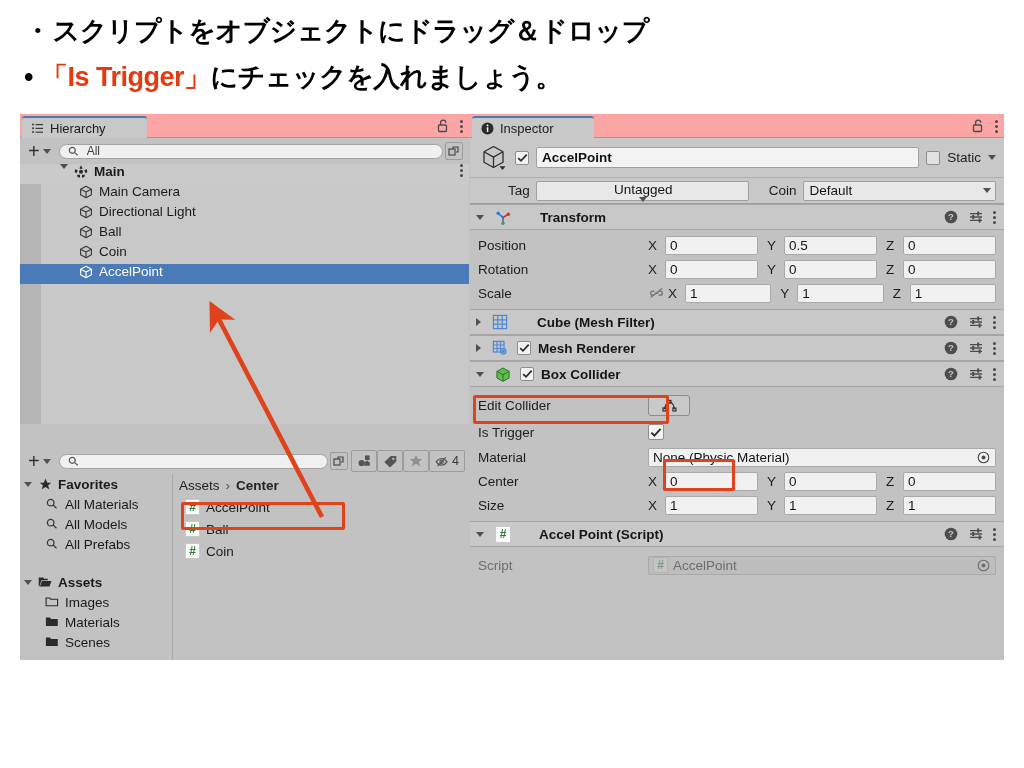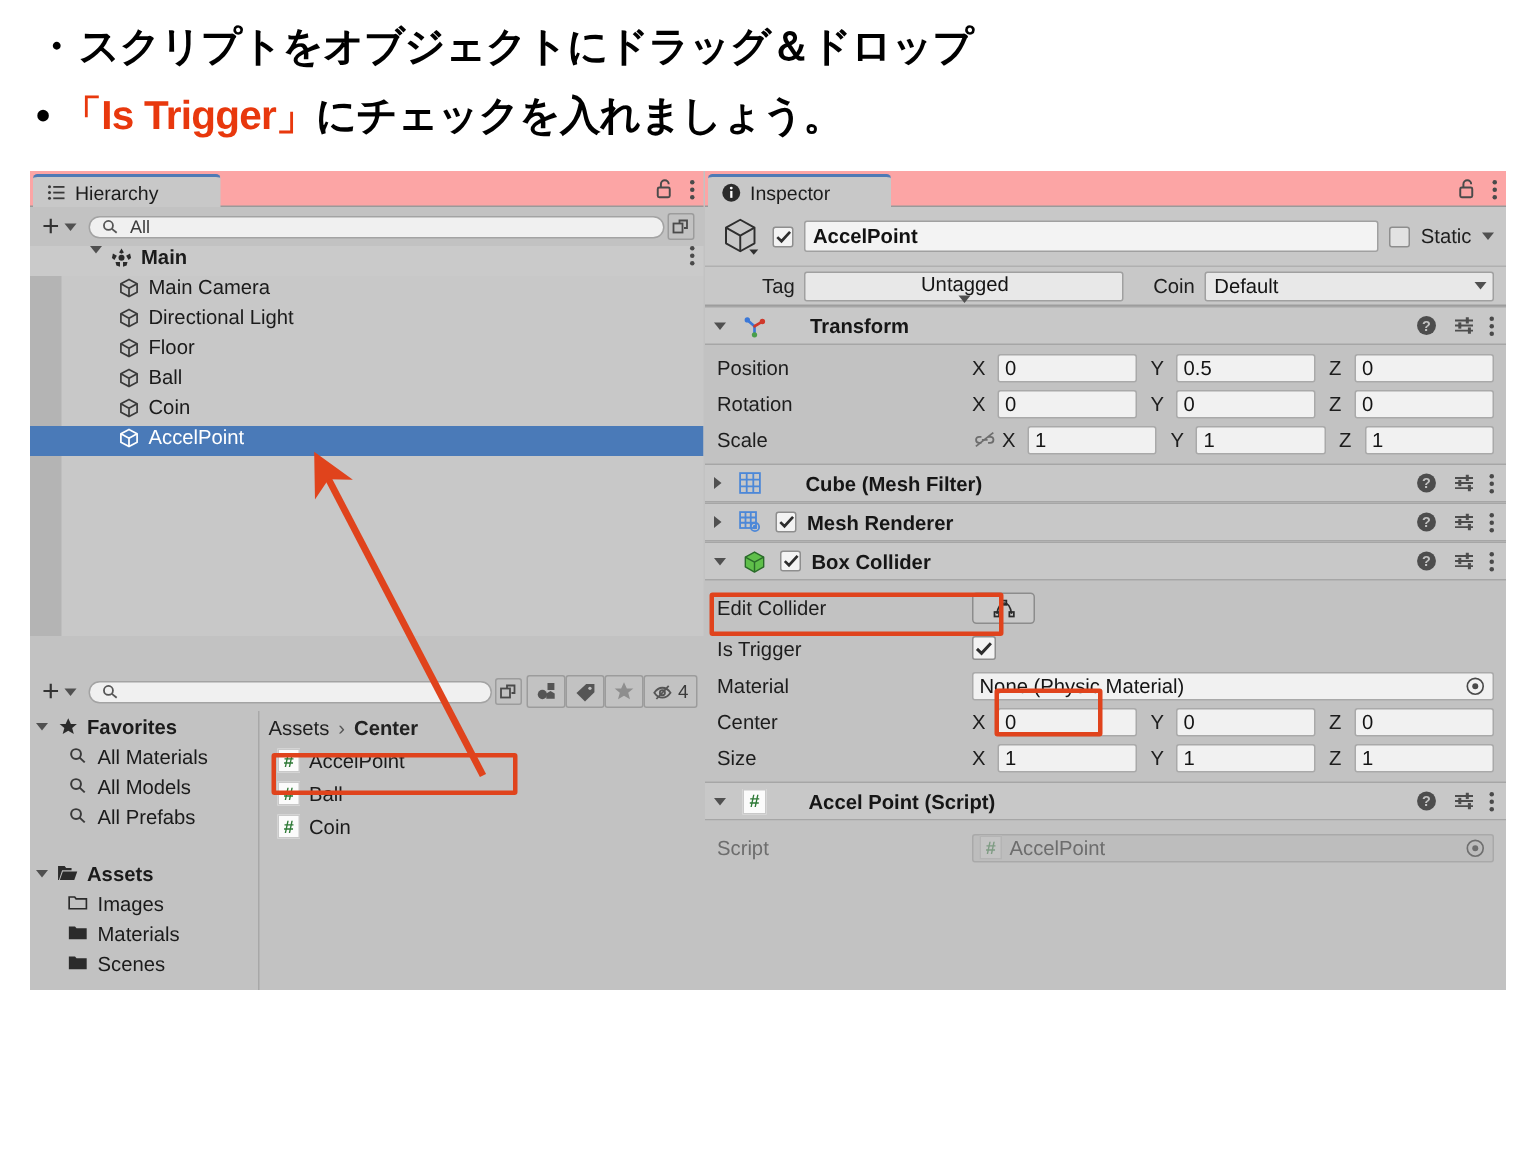--- a/index.html
+++ b/index.html
@@ -245,31 +245,20 @@
             <svg width="14" height="14" viewBox="0 0 14 14">
                 <g fill="none" stroke="#3a3a3a" stroke-width="1.15" stroke-linejoin="round">
               <path d="M7 1.3 12.4 4.2v5.6L7 12.7 1.6 9.8V4.2z"></path>
                   <path d="M1.6 4.2 7 7.1l5.4-2.9M7 7.1v5.6"></path>
                 </g>
               </svg>
           </span>
           <span>Directional Light</span>
         </div>
 
-        <div class="hrow">
-          <span class="sqicon" style="margin-left:58px;margin-right:5px;">
-            <svg width="14" height="14" viewBox="0 0 14 14">
-                <g fill="none" stroke="#3a3a3a" stroke-width="1.15" stroke-linejoin="round">
-              <path d="M7 1.3 12.4 4.2v5.6L7 12.7 1.6 9.8V4.2z"></path>
-                  <path d="M1.6 4.2 7 7.1l5.4-2.9M7 7.1v5.6"></path>
-                </g>
-              </svg>
-          </span>
-          <span>Floor</span>
-        </div>
 
         <div class="hrow">
           <span class="sqicon" style="margin-left:58px;margin-right:5px;">
             <svg width="14" height="14" viewBox="0 0 14 14">
                 <g fill="none" stroke="#3a3a3a" stroke-width="1.15" stroke-linejoin="round">
               <path d="M7 1.3 12.4 4.2v5.6L7 12.7 1.6 9.8V4.2z"></path>
                   <path d="M1.6 4.2 7 7.1l5.4-2.9M7 7.1v5.6"></path>
                 </g>
               </svg>
           </span>

